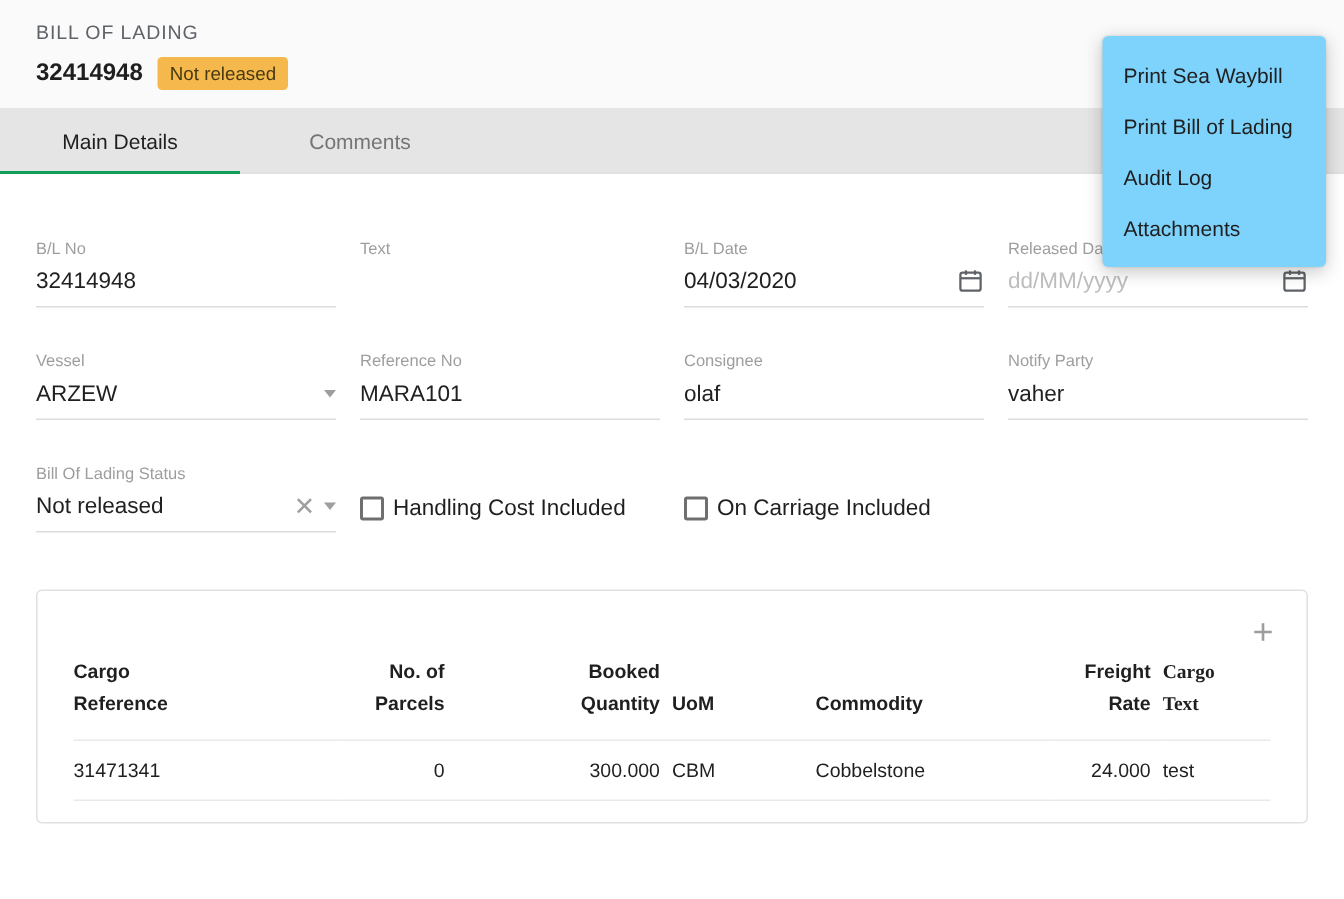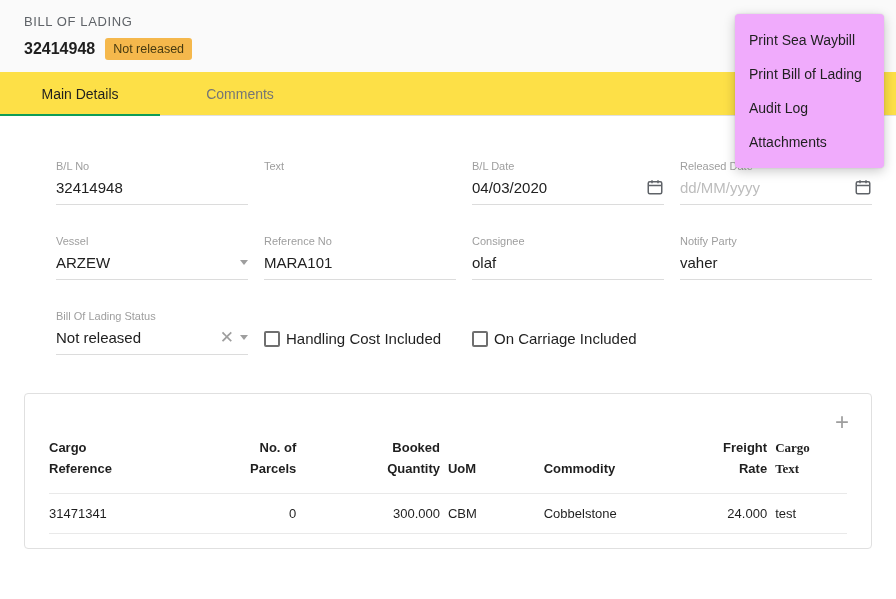--- a/index.html
+++ b/index.html
@@ -32,21 +32,21 @@
     line-height: 1.3;
   }
 
   
   .tabbar {
     display: flex;
     margin-top: 12px;
     position: relative;
     border-bottom: 1px solid #e0e0e0;
     height: 44px;
-    background: #fde047;
+    background: #e5e5e5;
     align-items: center;
   }
   .tab {
     width: 160px;
     display: flex;
     align-items: center;
     justify-content: center;
     font-size: 14px;
     cursor: pointer;
   }
@@ -55,23 +55,23 @@
   .tab-indicator {
     position: absolute;
     left: 0; bottom: -1px;
     width: 160px; height: 2px;
     background: #0f9d58;
   }
 
   
   .menu {
     position: absolute;
-    top: 14px;
+    top: 24px;
     right: 12px;
-    background: #f0abfc;
+    background: #7dd3fc;
     border-radius: 4px;
     box-shadow: 0 3px 12px rgba(0,0,0,0.22), 0 0 2px rgba(0,0,0,0.12);
     padding: 9px 0;
     z-index: 20;
     min-width: 149px;
     margin-left: 32px;
   }
   .menu-item {
     padding: 9px 14px;
     font-size: 14px;
@@ -80,21 +80,20 @@
     cursor: pointer;
   }
 
   
   .form {
     padding: 44px 24px 0 24px;
     display: grid;
     grid-template-columns: repeat(4, 1fr);
     column-gap: 16px;
     row-gap: 30px;
-    margin-left: 32px;
   }
   .field { min-width: 0; }
   .flabel { font-size: 11px; color: #9e9e9e; margin-bottom: 5px; }
   .fvalue {
     display: flex;
     align-items: center;
     border-bottom: 1px solid #dcdcdc;
     padding-bottom: 7px;
     min-height: 28px;
     font-size: 15px;

